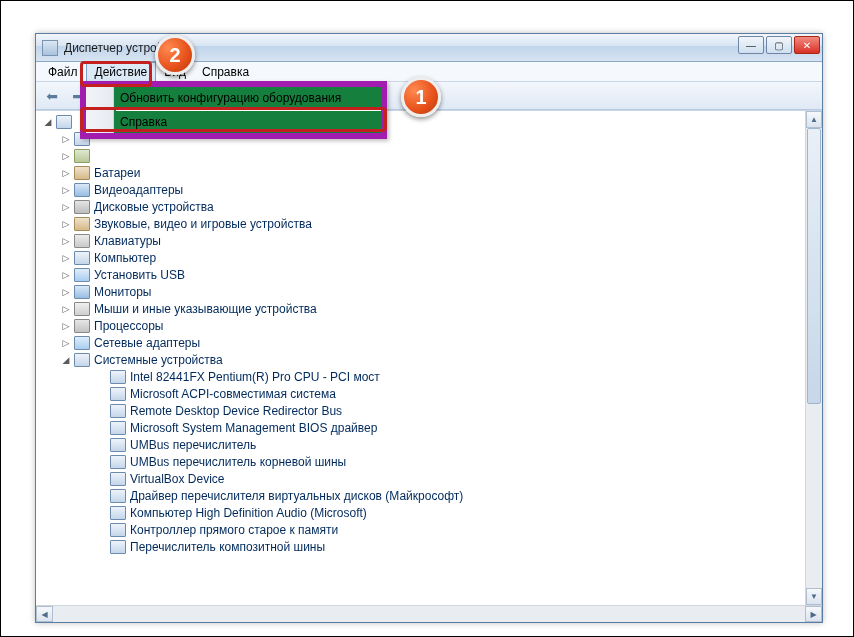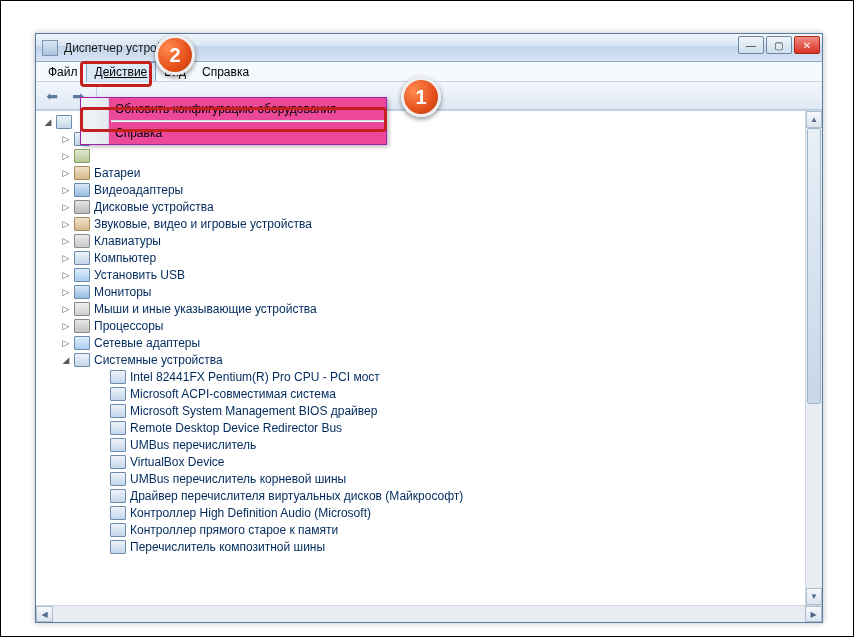--- a/index.html
+++ b/index.html
@@ -64,21 +64,20 @@
   .menu-item {
     padding: 2px 8px;
     display:flex; align-items:center;
     color:#000;
     position: relative;
   }
   .menu-item.active {
     background: #dce9f7;
     border:1px solid #7da2ce;
     border-bottom:none;
-    text-decoration:underline;
   }
   .toolbar {
     height: 28px;
     background: linear-gradient(#f3f7fc,#dfe9f5);
     border-bottom: 1px solid #b7cadf;
     display:flex; align-items:center;
     padding: 0 6px; gap:6px;
   }
   .tb-btn {
     width: 20px; height: 20px;
@@ -143,24 +142,24 @@
   .sb-thumb { position:absolute; top:0; left:1px; right:1px; height:60%; background:linear-gradient(#e8eff7,#c7d7e8); border:1px solid #9fb5cc; border-radius:2px;}
   .scrollbar-h {
     height:17px; background:#f0f0f0; border-top:1px solid #d0d6dd;
     display:flex;
   }
   .sb-btn-h{ width:17px; background:linear-gradient(#f6f8fb,#dbe4ef); border:1px solid #b0bfcf; display:flex;align-items:center;justify-content:center;font-size:8px;color:#506b88;}
   .sb-track-h{ flex:1; background:#e9edf2;}
   
   .dropdown {
     position:absolute;
-    left: 79px; top: 96px;
+    left: 79px; top: 80px;
     width: 307px;
-    background:#ec4899;
-    border:1px solid #a21caf;
+    background:#15803d;
+    border:6px solid #a21caf;
     box-shadow: 2px 2px 4px rgba(0,0,0,.25);
     z-index: 20;
   }
   .dropdown .dd-strip{
     position:absolute; left:0; top:0; bottom:0; width:28px;
     background:linear-gradient(to right,#f2f4f7,#e6eaf0);
     border-right:1px solid #d0d5db;
   }
   .dd-item {
     position:relative;
@@ -356,63 +355,63 @@
                     <div class="node">
                       <span class="expander">&nbsp;</span>
                       <span class="dev-icon pc"></span>
                       <span class="node-label">Microsoft ACPI-совместимая система</span>
                     </div>
                   </li>
                   <li>
                     <div class="node">
                       <span class="expander">&nbsp;</span>
                       <span class="dev-icon pc"></span>
+                      <span class="node-label">Remote Desktop Device Redirector Bus</span>
+                    </div>
+                  </li>
+                  <li>
+                    <div class="node">
+                      <span class="expander">&nbsp;</span>
+                      <span class="dev-icon pc"></span>
                       <span class="node-label">Microsoft System Management BIOS драйвер</span>
                     </div>
                   </li>
                   <li>
                     <div class="node">
                       <span class="expander">&nbsp;</span>
                       <span class="dev-icon pc"></span>
-                      <span class="node-label">Remote Desktop Device Redirector Bus</span>
-                    </div>
-                  </li>
-                  <li>
-                    <div class="node">
-                      <span class="expander">&nbsp;</span>
-                      <span class="dev-icon pc"></span>
                       <span class="node-label">UMBus перечислитель</span>
                     </div>
                   </li>
                   <li>
                     <div class="node">
                       <span class="expander">&nbsp;</span>
                       <span class="dev-icon pc"></span>
+                      <span class="node-label">UMBus перечислитель корневой шины</span>
+                    </div>
+                  </li>
+                  <li>
+                    <div class="node">
+                      <span class="expander">&nbsp;</span>
+                      <span class="dev-icon pc"></span>
                       <span class="node-label">VirtualBox Device</span>
                     </div>
                   </li>
                   <li>
                     <div class="node">
                       <span class="expander">&nbsp;</span>
                       <span class="dev-icon pc"></span>
-                      <span class="node-label">UMBus перечислитель корневой шины</span>
-                    </div>
-                  </li>
-                  <li>
-                    <div class="node">
-                      <span class="expander">&nbsp;</span>
-                      <span class="dev-icon pc"></span>
                       <span class="node-label">Драйвер перечислителя виртуальных дисков (Майкрософт)</span>
                     </div>
                   </li>
                   <li>
                     <div class="node">
                       <span class="expander">&nbsp;</span>
                       <span class="dev-icon pc"></span>
-                      <span class="node-label">Контроллер High Definition Audio (Microsoft)</span>
+                      <span class="node-label">Компьютер High Definition Audio (Microsoft)</span>
                     </div>
                   </li>
                   <li>
                     <div class="node">
                       <span class="expander">&nbsp;</span>
                       <span class="dev-icon pc"></span>
                       <span class="node-label">Контроллер прямого старое к памяти</span>
                     </div>
                   </li>
                   <li>

